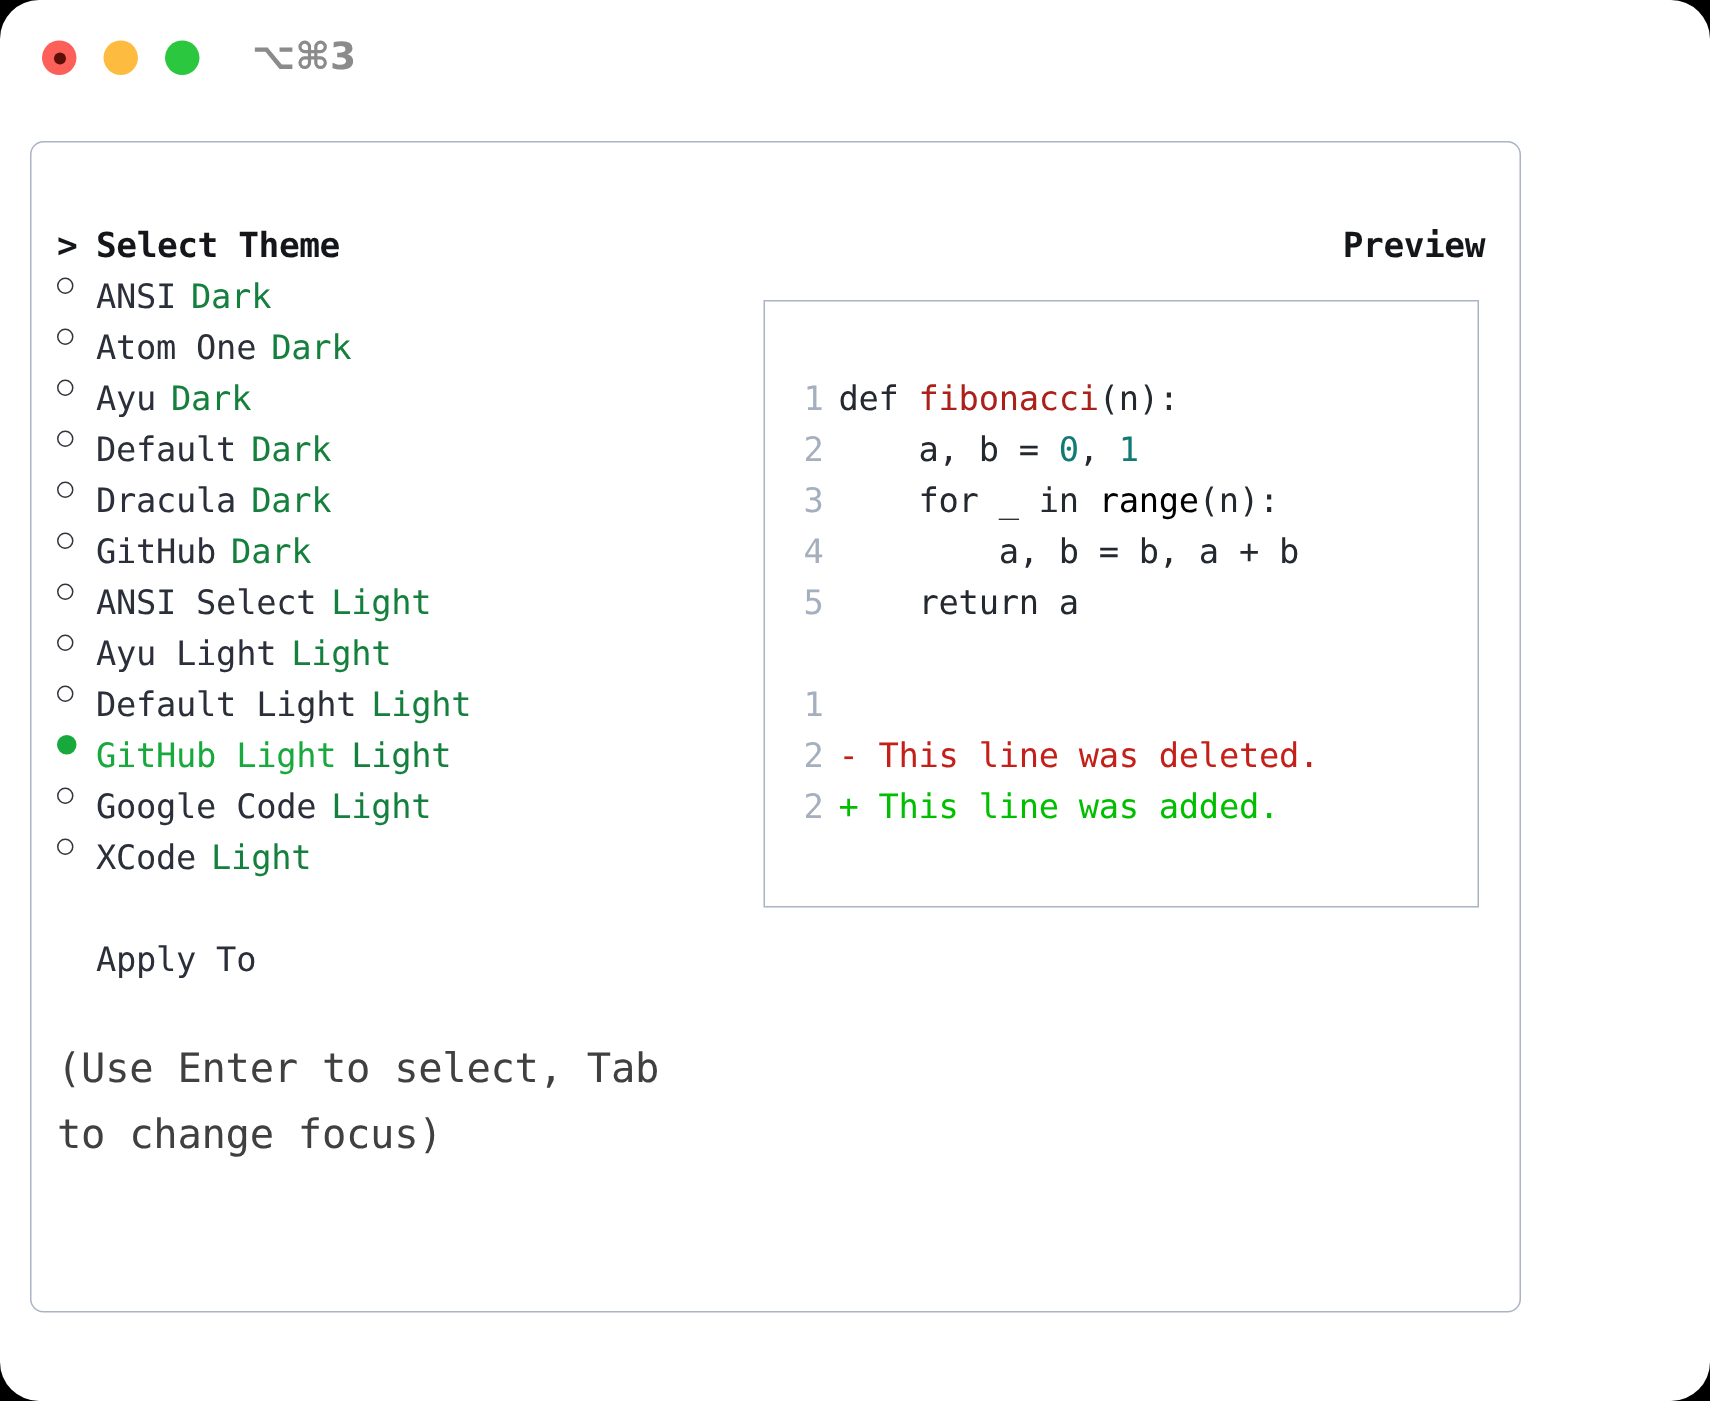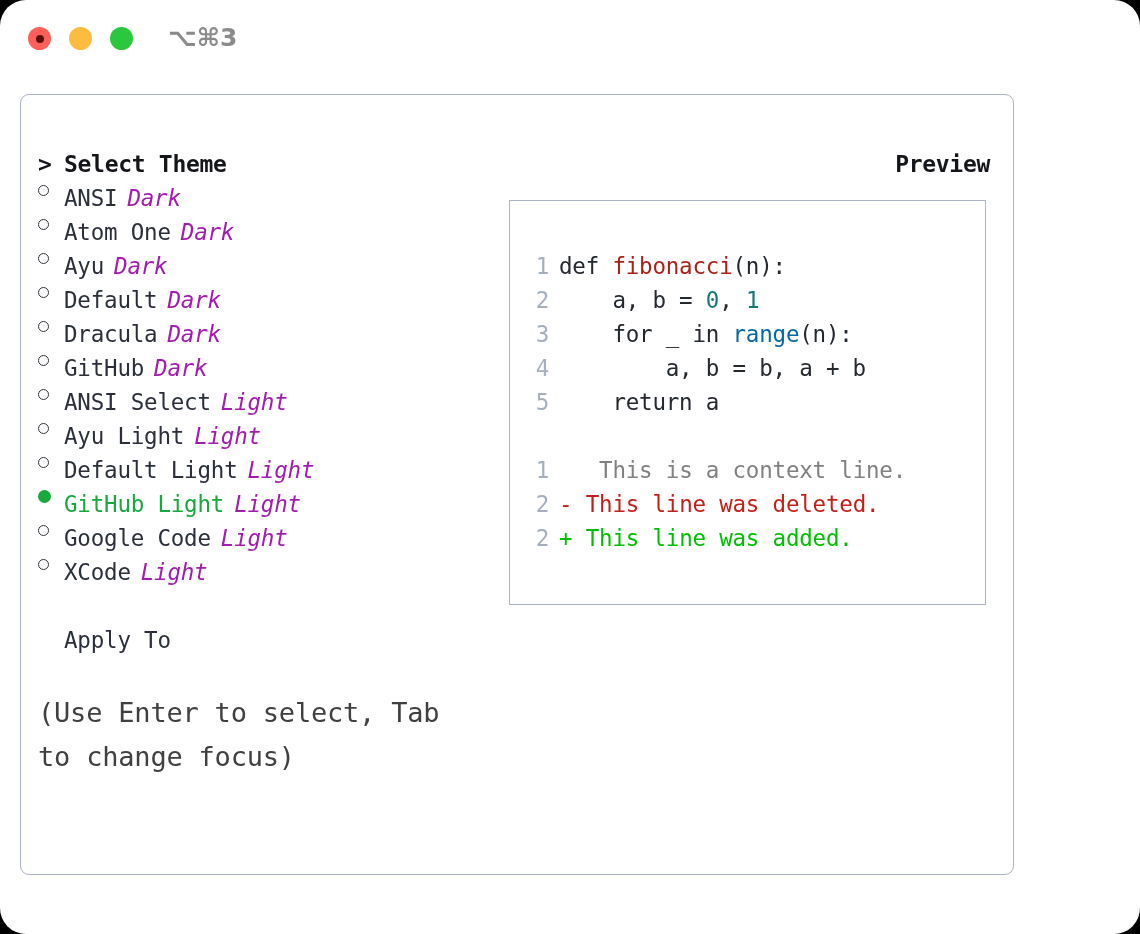--- a/index.html
+++ b/index.html
@@ -136,21 +136,21 @@
     border: 1.6px solid #31353d;
     background: transparent;
   }
   .bullet .fill {
     background: #17a93c;
     width: 13px;
     height: 13px;
     top: -14px;
   }
   .opt-label { color: #2a2f3a; }
-  .opt-badge { color: #a21caf; margin-left: 10px; font-style: italic; }
+  .opt-badge { color: #15803d; margin-left: 10px; }
   .opt.selected .opt-label { color: #17a93c; }
 
   .apply-title {
     height: 34px;
     line-height: 34px;
     font-size: 22.5px;
     color: #2a2f3a;
     padding-left: 26px;
     letter-spacing: -0.2px;
     white-space: nowrap;
@@ -213,21 +213,21 @@
     width: 26px;
     flex: 0 0 26px;
     text-align: right;
     color: #a5afbd;
     margin-right: 10px;
   }
   .code-text { color: #24282f; }
 
   .tok-fn   { color: #ab2018; }
   .tok-num  { color: #127a74; }
-  .tok-call { color: #0369a1; }
+  .tok-call { color: #000000; }
 
   .diff-gap { height: 34px; }
   .diff-ctx  { color: #818181; }
   .diff-del  { color: #c4201a; }
   .diff-add  { color: #00bf00; }
 </style>
 </head>
 <body>
 
 <div class="window">
@@ -348,21 +348,21 @@
       <div class="preview-heading">Preview</div>
 
       <div class="preview-panel">
         <div class="code-area" id="code-area">
             <div class="code-line"><span class="lineno">1</span><span><span class="code-text">def </span><span class="tok-fn">fibonacci</span><span class="code-text">(n):</span></span></div>
             <div class="code-line"><span class="lineno">2</span><span><span class="code-text">    a, b = </span><span class="tok-num">0</span><span class="code-text">, </span><span class="tok-num">1</span></span></div>
             <div class="code-line"><span class="lineno">3</span><span><span class="code-text">    for _ in </span><span class="tok-call">range</span><span class="code-text">(n):</span></span></div>
             <div class="code-line"><span class="lineno">4</span><span><span class="code-text">        a, b = b, a + b</span></span></div>
             <div class="code-line"><span class="lineno">5</span><span><span class="code-text">    return a</span></span></div>
             <div class="diff-gap"></div>
-            <div class="code-line"><span class="lineno">1</span><span class="diff-ctx"> </span><span class="diff-ctx">  This is a context line.</span></div>
+            <div class="code-line"><span class="lineno">1</span><span class="diff-ctx"> </span></div>
             <div class="code-line"><span class="lineno">2</span><span class="diff-del">-</span><span class="diff-del"> This line was deleted.</span></div>
             <div class="code-line"><span class="lineno">2</span><span class="diff-add">+</span><span class="diff-add"> This line was added.</span></div>
           </div>
       </div>
     </div>
 
   </div>
 </div>
 
 </body></html>

